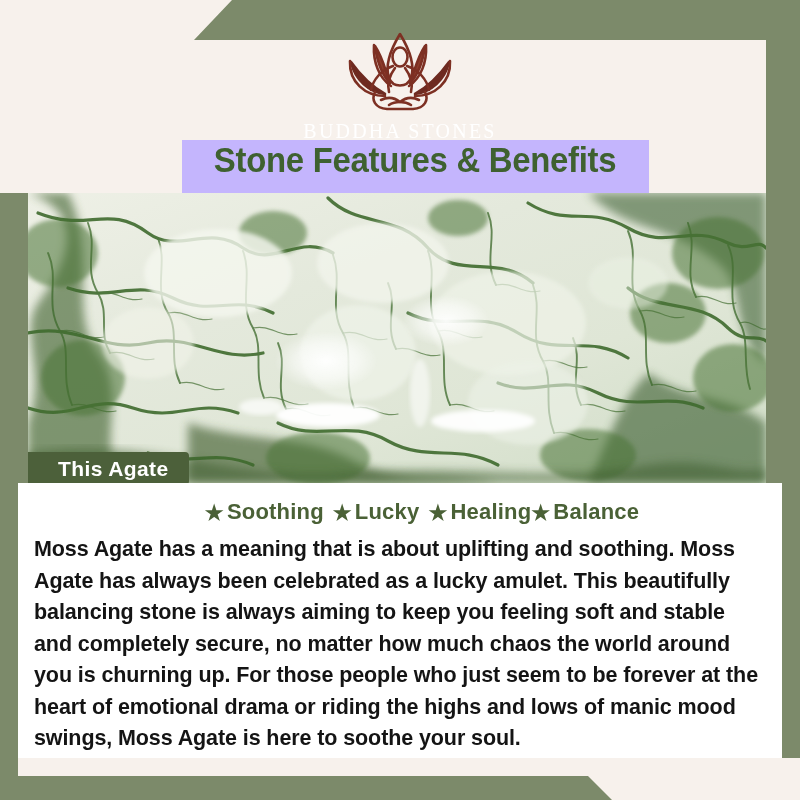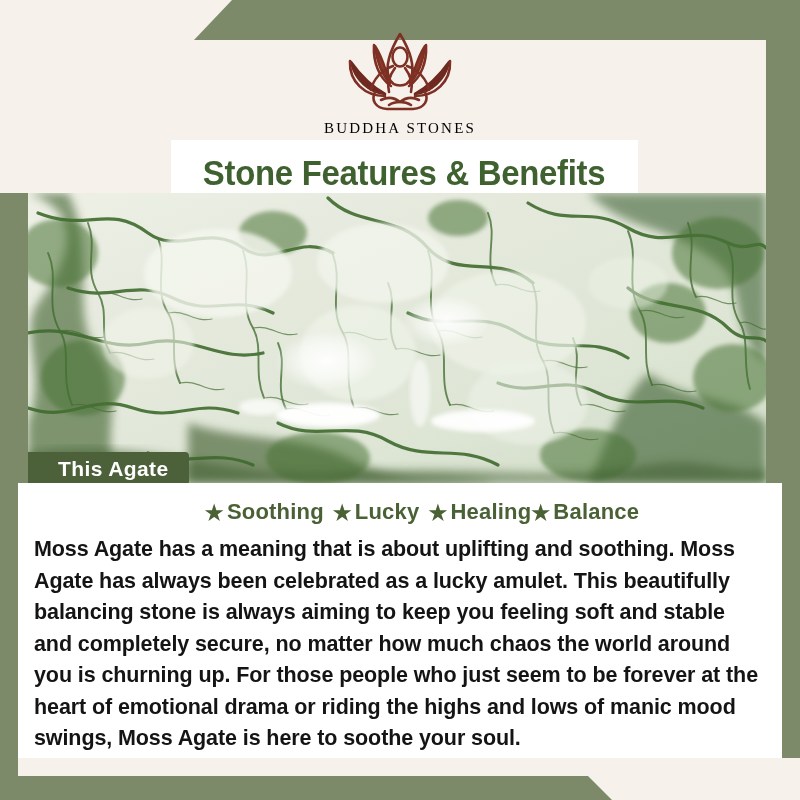--- a/index.html
+++ b/index.html
@@ -45,36 +45,36 @@
     width: 800px;
     text-align: center;
   }
   .logo-mark {
     display: block;
     margin: 0 auto;
   }
   .logo-word {
     margin-top: 2px;
     font-family: "Liberation Serif", serif;
-    font-size: 15px;
+    font-size: 20px;
     letter-spacing: 2.2px;
-    color: #000000;
+    color: #ffffff;
     font-weight: 400;
   }
 
   
   .title-band {
     position: absolute;
-    left: 171px;
+    left: 182px;
     top: 140px;
     width: 467px;
     height: 53px;
-    background: #ffffff;
+    background: #c4b5fd;
     display: flex;
-    align-items: flex-end;
+    align-items: flex-start;
     justify-content: center;
   }
   .title-text {
     font-family: "Liberation Sans Narrow", "Liberation Sans", sans-serif;
     font-weight: 700;
     font-size: 35px;
     letter-spacing: -0.3px;
     color: #3f6130;
     transform: scaleX(0.94);
     white-space: nowrap;

